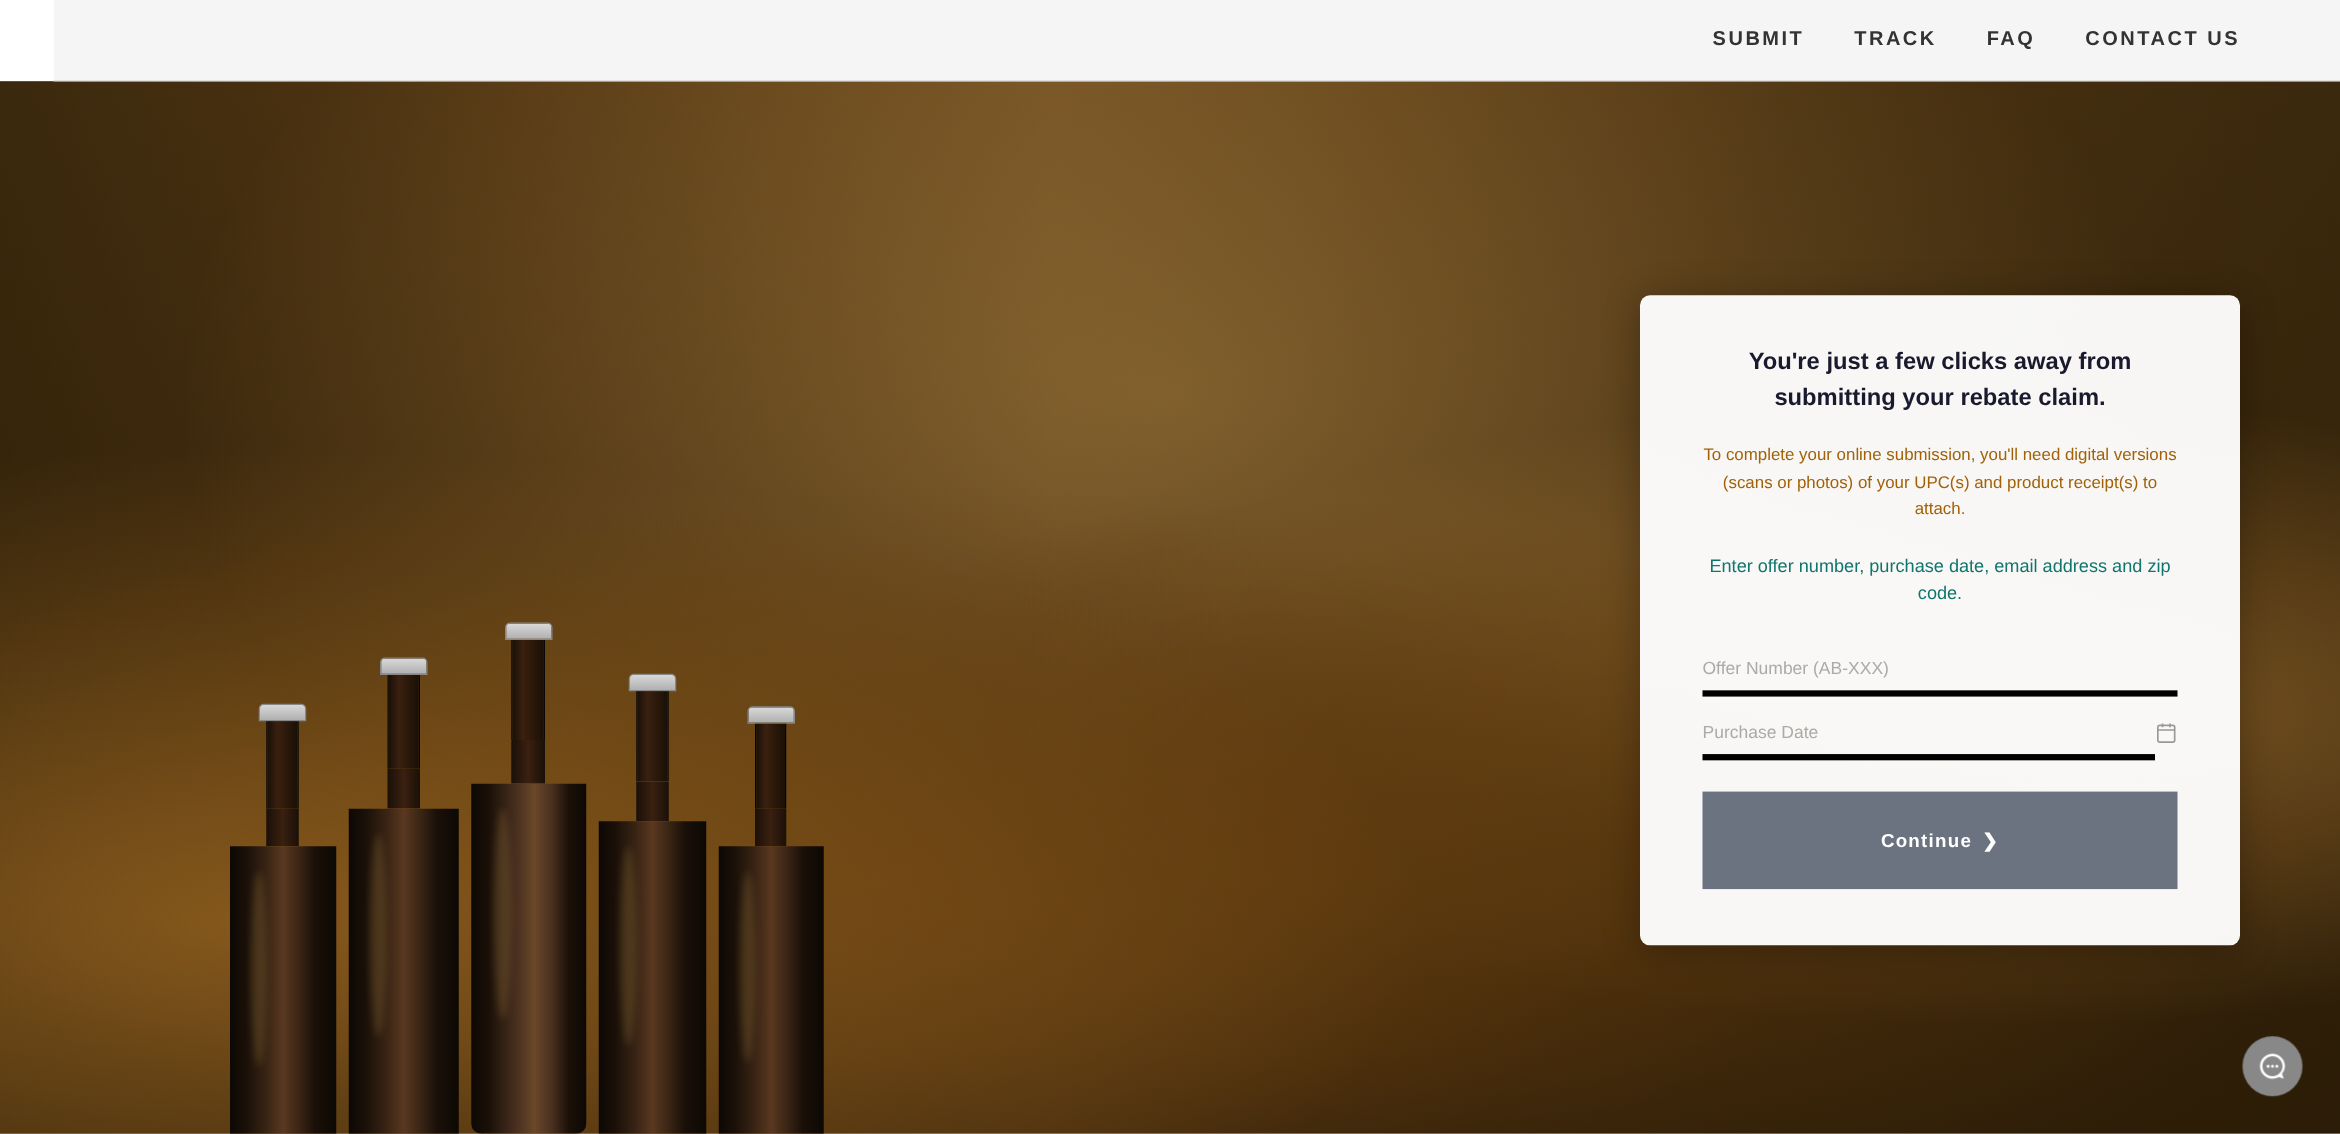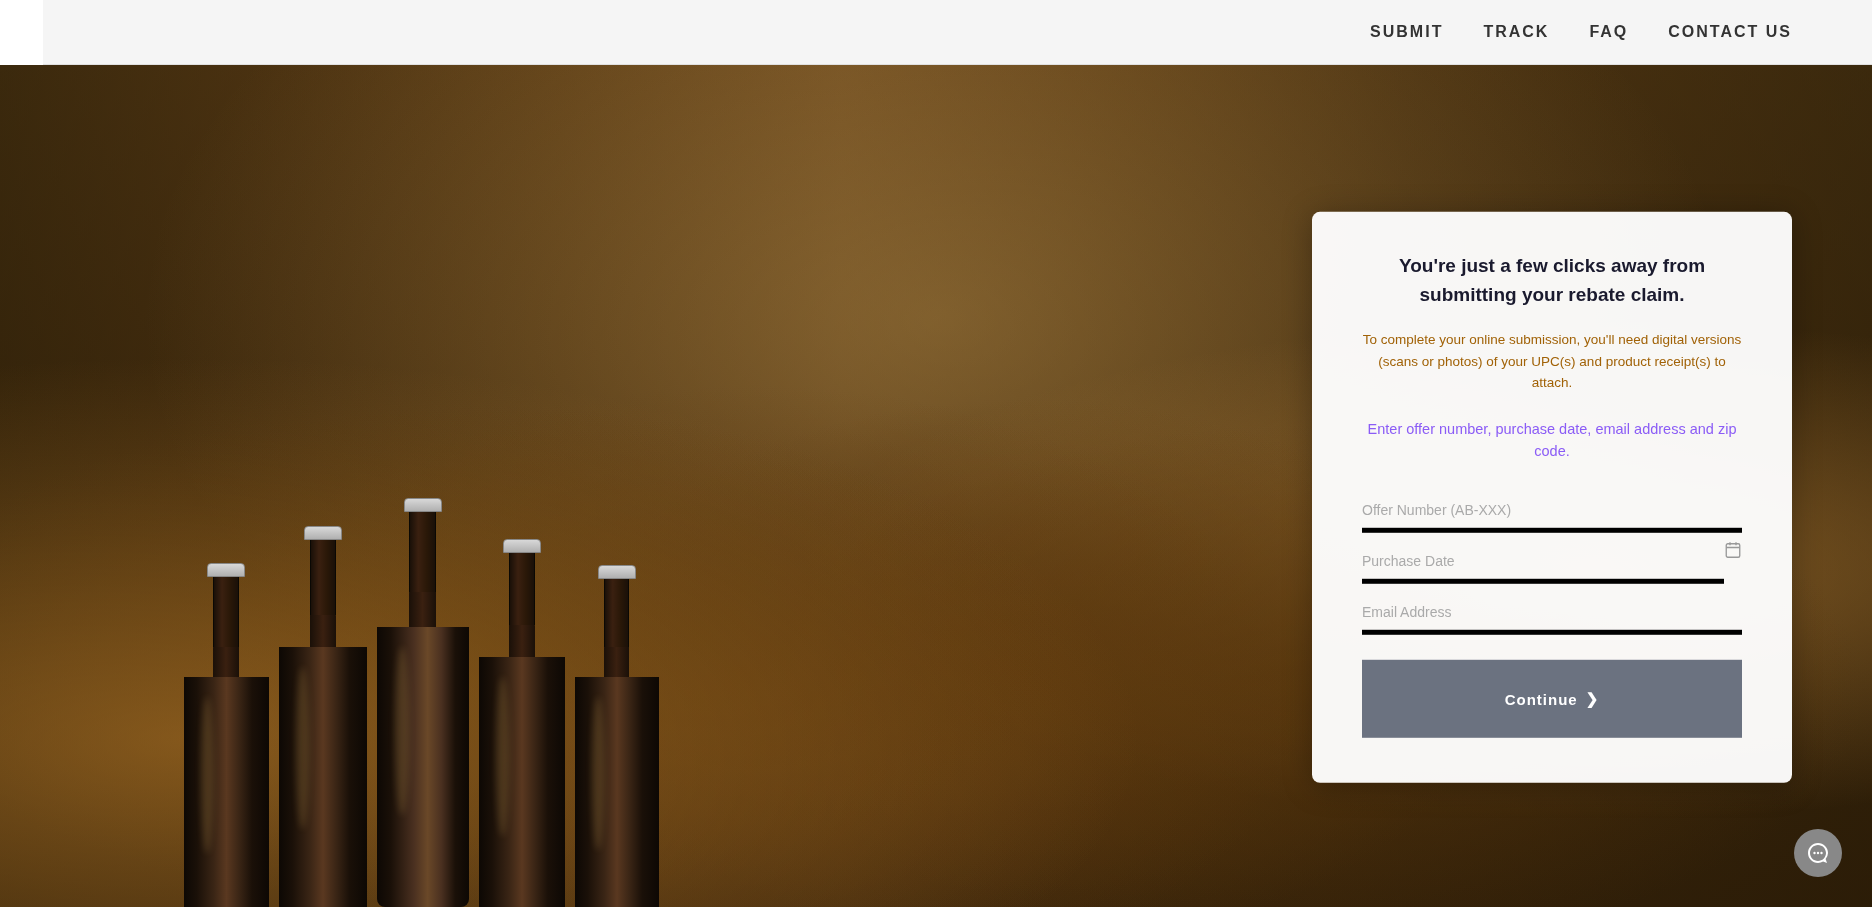--- a/index.html
+++ b/index.html
@@ -172,21 +172,21 @@
     .card-desc {
       font-size: 13.5px;
       color: #a16207;
       text-align: center;
       line-height: 1.6;
       margin-bottom: 25px;
     }
 
     .card-instruction {
       font-size: 14.5px;
-      color: #8b5cf6;
+      color: #0f766e;
       text-align: center;
       line-height: 1.5;
       margin-bottom: 28px;
       font-weight: 500;
     }
 
     .form-field {
       margin-bottom: 8px;
       position: relative;
     }
@@ -202,21 +202,21 @@
       outline: none;
       font-family: Arial, sans-serif;
     }
 
     .form-input::placeholder {
       color: #aaa;
     }
 
     .field-with-icon {
       display: flex;
-      align-items: flex-start;
+      align-items: flex-end;
     }
 
     .field-with-icon .form-input {
       flex: 1;
     }
 
     .calendar-icon {
       color: #999;
       font-size: 16px;
       cursor: pointer;
@@ -329,23 +329,20 @@
       <span class="calendar-icon">
         <svg width="18" height="18" viewBox="0 0 24 24" fill="none" stroke="#999" stroke-width="1.8">
           <rect x="3" y="4" width="18" height="18" rx="2"></rect>
           <line x1="3" y1="9" x2="21" y2="9"></line>
           <line x1="8" y1="2" x2="8" y2="6"></line>
           <line x1="16" y1="2" x2="16" y2="6"></line>
         </svg>
       </span>
     </div>
 
-    <div class="form-field">
-      <input class="form-input" type="email" placeholder="Email Address" style="">
-    </div>
 
 
     <button class="continue-btn">
       <span>Continue</span>
       <span>❯</span>
     </button>
   </div>
 </div>
 
 <div class="chat-widget">

